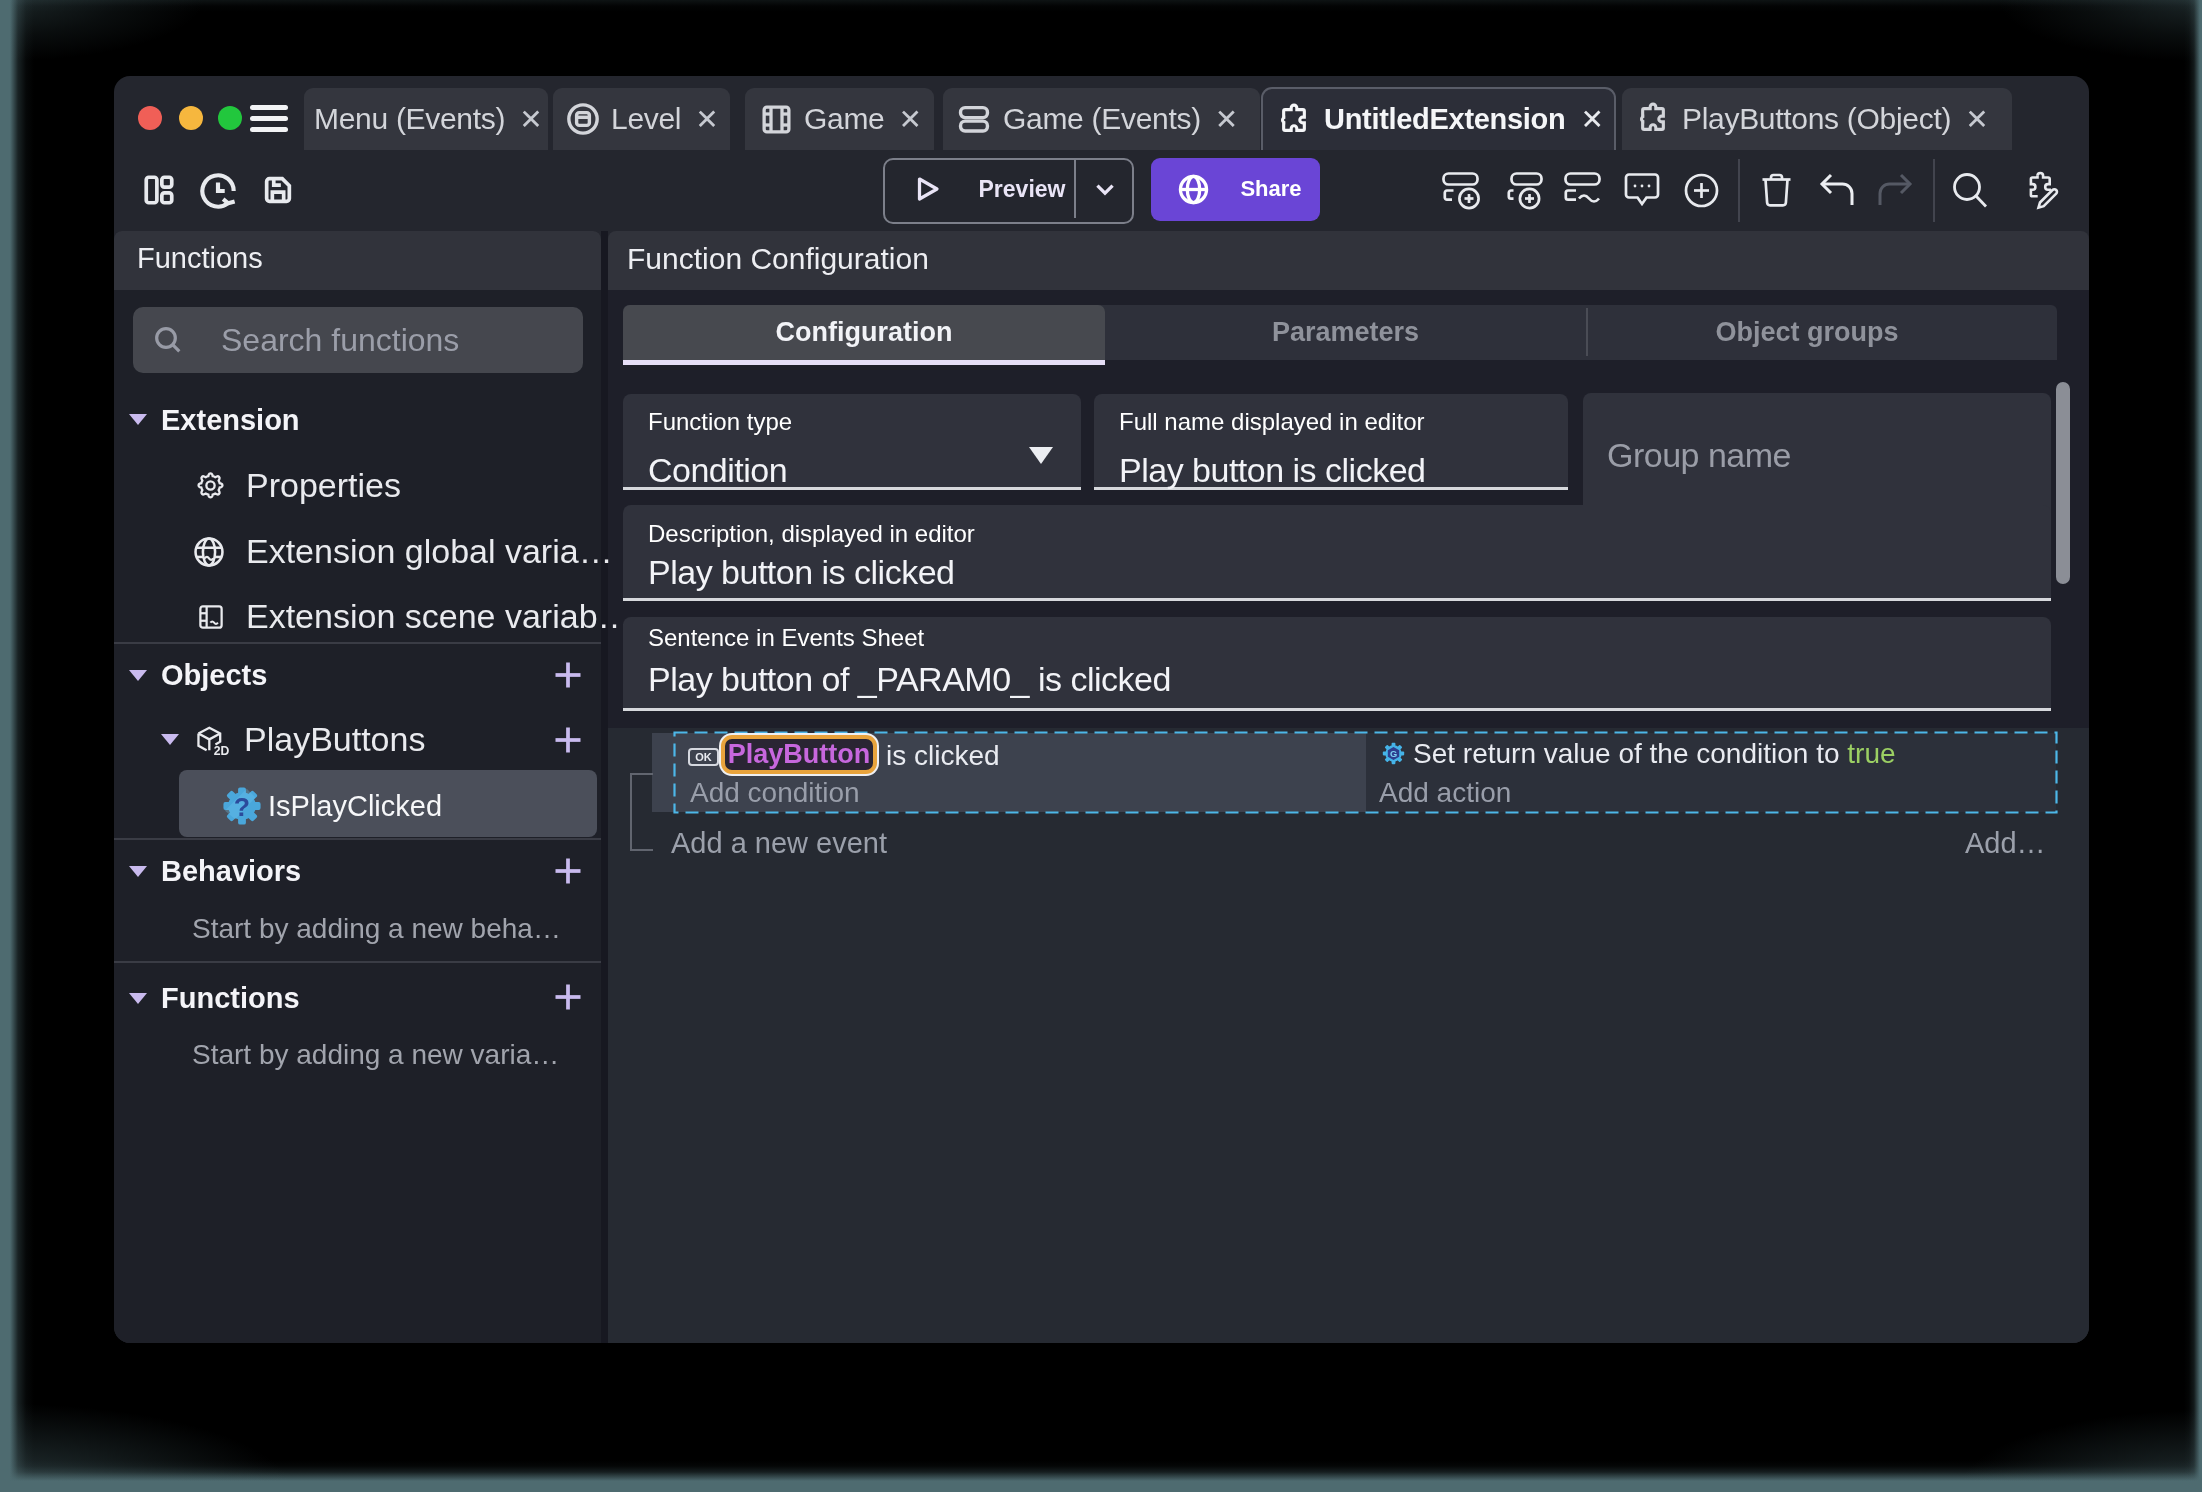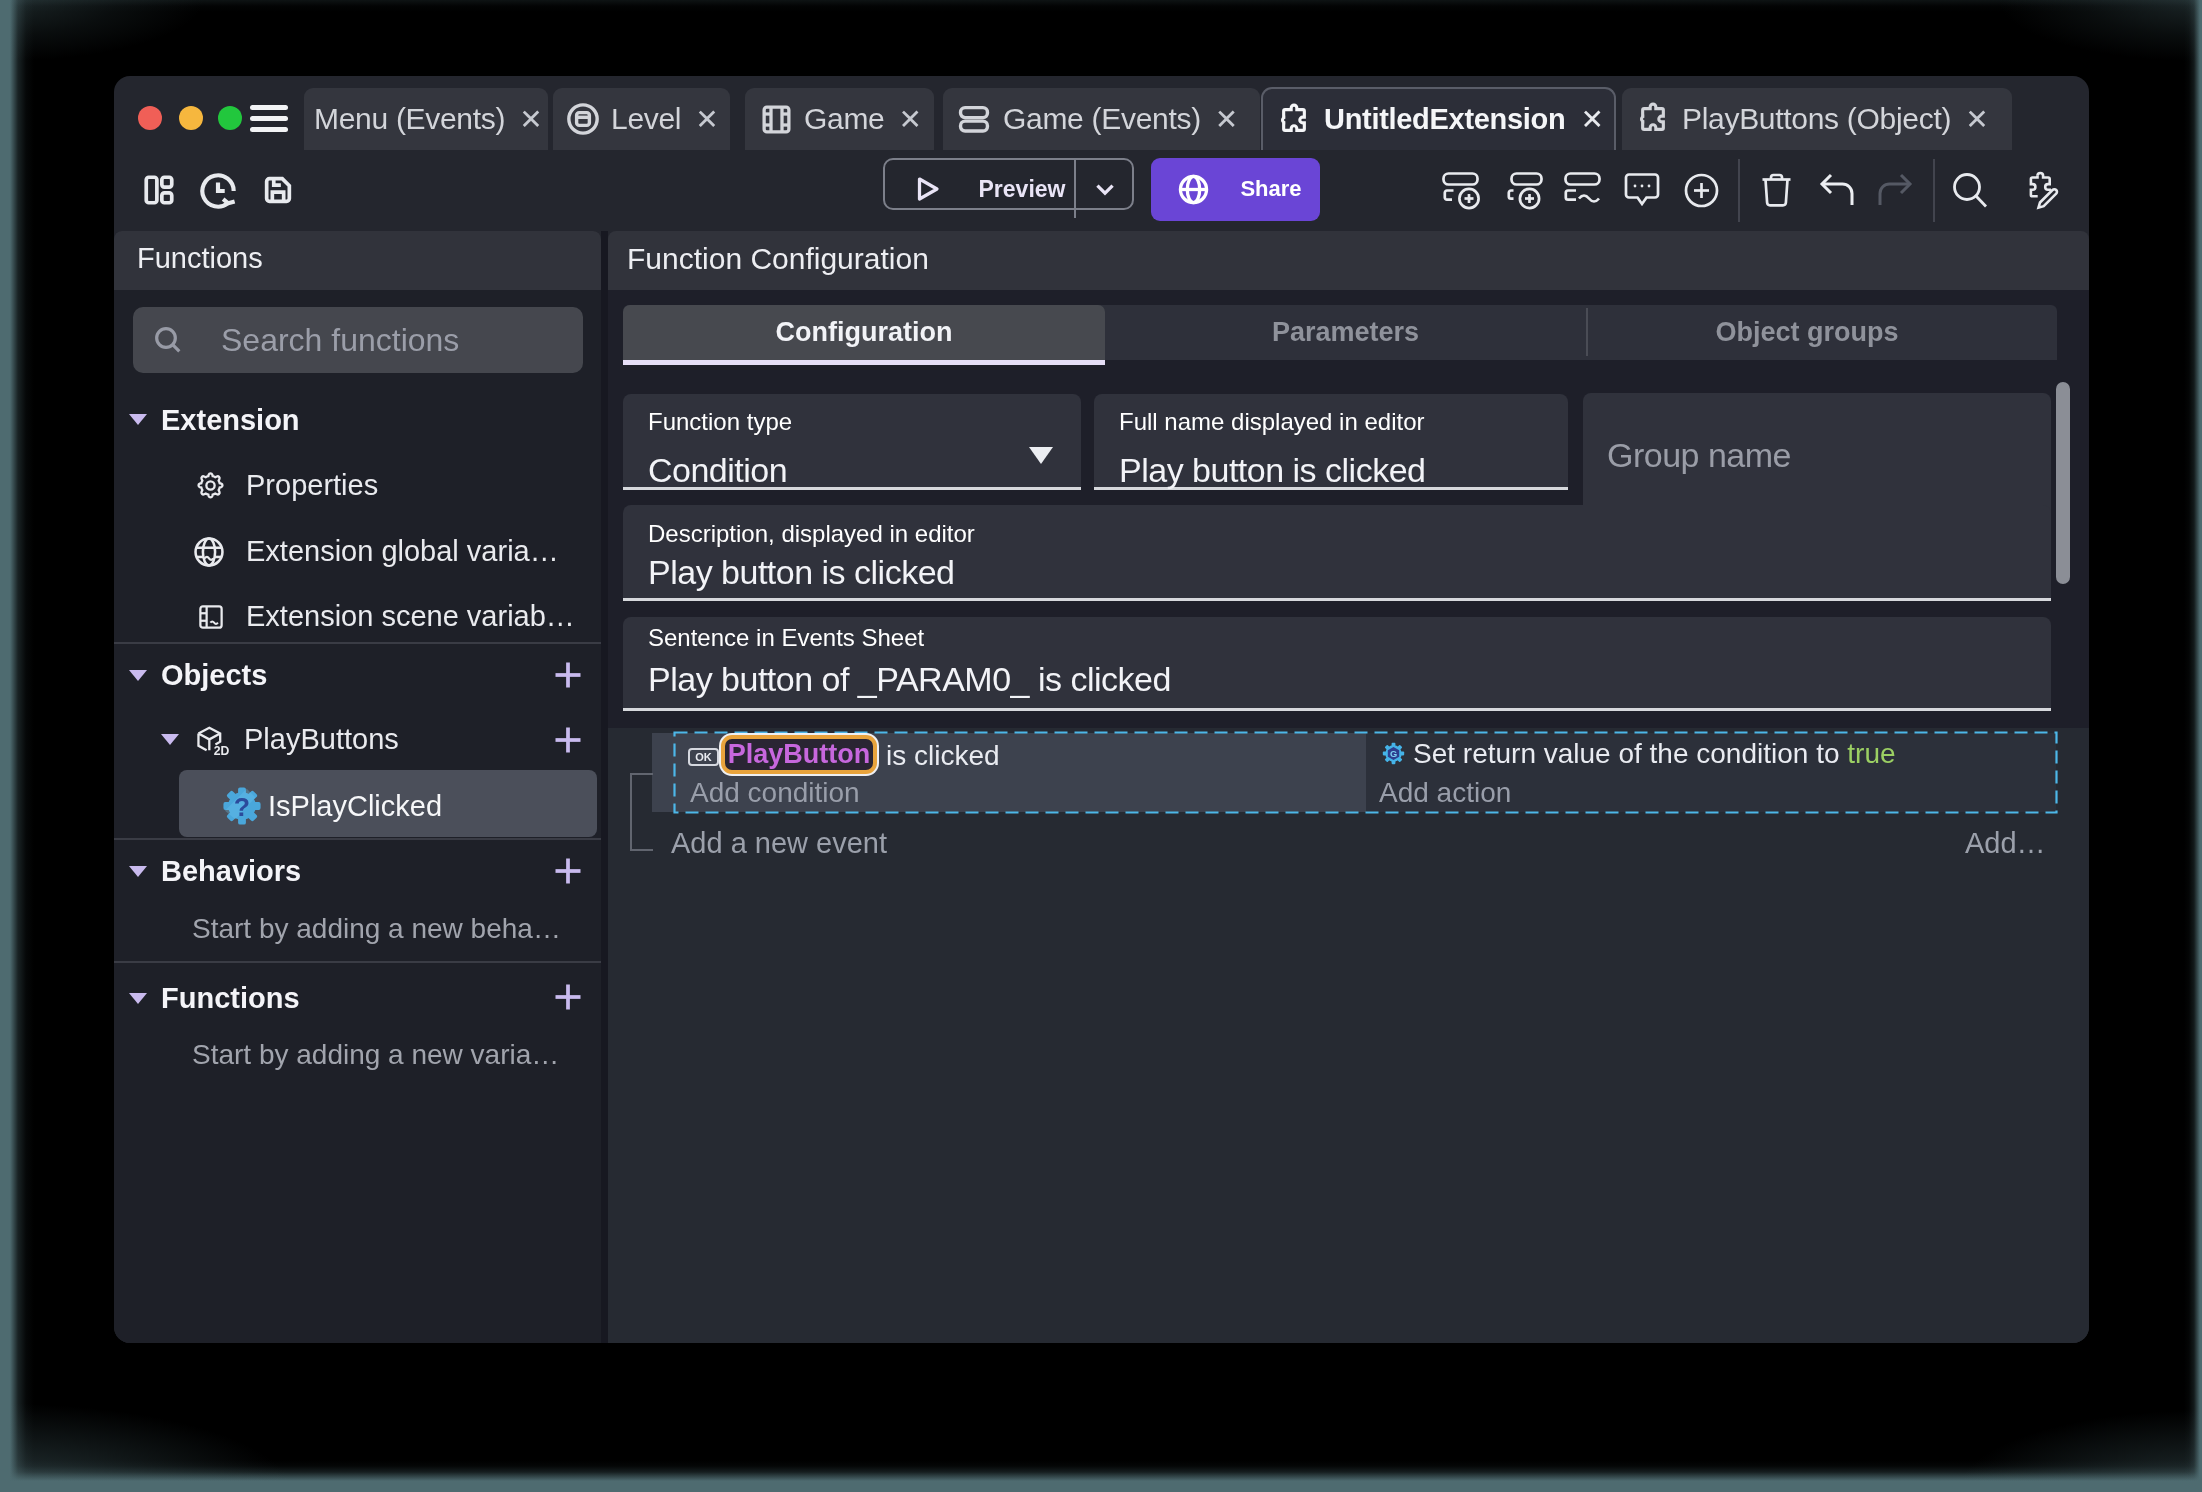--- a/index.html
+++ b/index.html
@@ -28,32 +28,32 @@
 #ly { left:179px; background:#f6b73e; }
 #lg { left:218px; background:#22c73d; }
 .bline { left:250px; width:38px; height:5px; border-radius:3px; background:#f2f3f5; }
 .tab { top:88px; height:62px; background:#34363e; border-radius:9px 9px 0 0; color:#d3d5da;
   font-size:30px; font-weight:500; letter-spacing:-0.3px; display:flex; align-items:center; white-space:nowrap; }
 .tab .x { color:#c6c9d0; font-size:28px; font-weight:400; }
 #tabA { top:87px; height:63px; background:#2c2e38; border:2px solid #5a5d68; border-bottom:none;
   border-radius:11px 11px 0 0; color:#f5f6f8; font-weight:700; letter-spacing:-0.3px; white-space:nowrap; }
 .ticon { stroke:#d3d5da; fill:none; stroke-width:2.4; }
 .tbicon { stroke:#e8eaee; fill:none; stroke-width:2.6; }
-#previewBtn { left:883px; top:158px; width:251px; height:52px; border:2px solid #7c7f8a; border-radius:10px; }
+#previewBtn { left:883px; top:158px; width:251px; height:66px; border:2px solid #7c7f8a; border-radius:10px; }
 #previewBtn .sep { position:absolute; left:189px; top:0px; width:2px; height:58px; background:#7c7f8a; }
 #shareBtn { left:1151px; top:158px; width:169px; height:63px; background:#6a45d6; border-radius:9px; }
 #lpanel { left:114px; top:231px; width:487px; height:1112px; background:#1e2028; border-radius:8px 8px 0 16px; }
 #lphead { left:114px; top:231px; width:487px; height:59px; background:#31333b; border-radius:8px 8px 0 0; }
 #mphead { left:608px; top:231px; width:1481px; height:59px; background:#31333b; border-radius:8px 8px 0 0; }
 #mpanel { left:608px; top:290px; width:1481px; height:438px; background:#1e1f29; }
 #events { left:608px; top:728px; width:1481px; height:615px; background:#262a32; border-radius:0 0 16px 0; }
 .phead-t { color:#edeef2; font-size:29px; line-height:29px; font-weight:500; }
 #searchbox { left:133px; top:307px; width:450px; height:66px; background:#45474e; border-radius:10px; }
 .sect { color:#f4f4f8; font-size:29px; line-height:29px; font-weight:700; }
-.titem { color:#e9eaee; font-size:29px; line-height:29px; font-weight:400; }
+.titem { color:#e9eaee; font-size:34px; line-height:29px; font-weight:400; }
 .tgrey { color:#a1a4ad; font-size:28px; line-height:28px; font-weight:400; }
 .arrow { width:0; height:0; border-left:9px solid transparent; border-right:9px solid transparent; border-top:11px solid #c9baee; }
 .divid { left:114px; width:487px; height:2px; background:#3a3c45; }
 #selrow { left:179px; top:770px; width:418px; height:67px; background:#4b4f5a; border-radius:8px; }
 .mtab { top:305px; height:55px; font-size:27px; font-weight:700; display:flex; align-items:center; justify-content:center; }
 .fbox { background:#30323c; border-radius:8px 8px 0 0; border-bottom:3px solid #d6d8dc; }
 .flabel { color:#ffffff; font-size:24px; line-height:24px; font-weight:400; }
 .fvalue { color:#f2f3f7; font-size:34px; line-height:34px; font-weight:400; letter-spacing:-0.5px; }
 .egrey { color:#999eaa; font-size:28px; line-height:28px; }
 .ewhite { color:#e9ebf1; font-size:28px; line-height:28px; }

